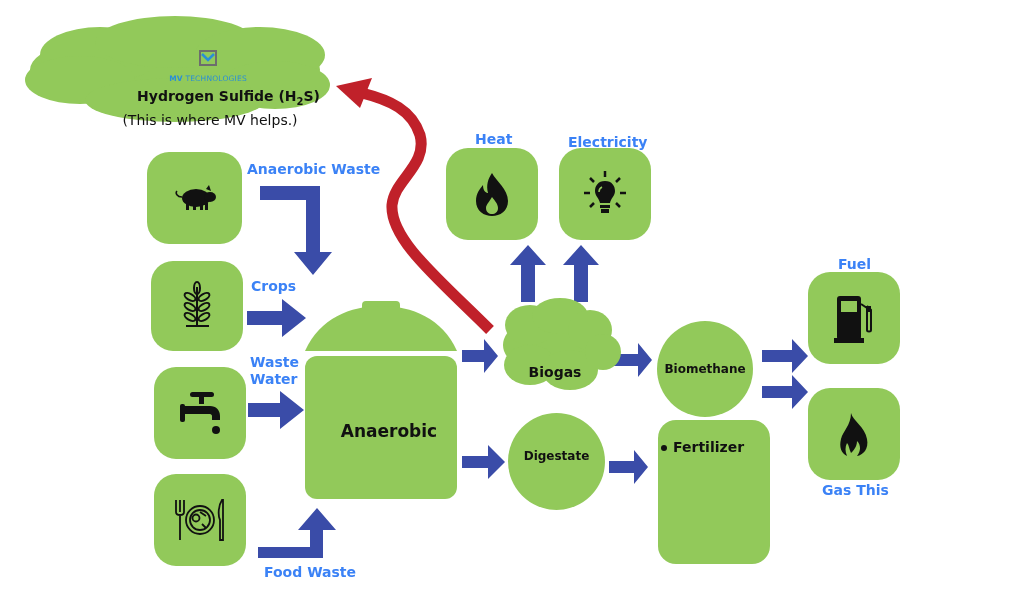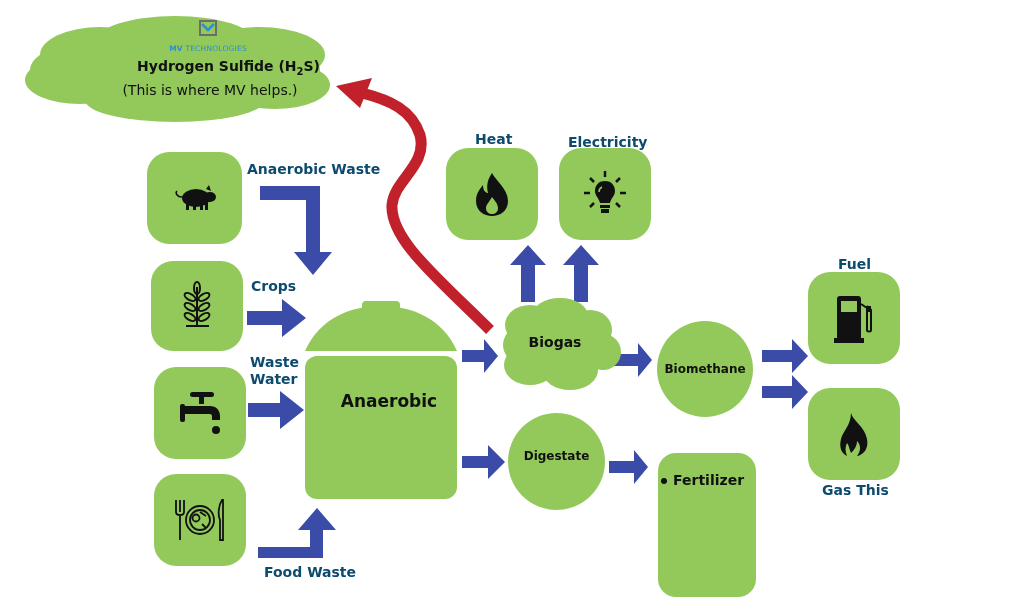--- a/index.html
+++ b/index.html
@@ -1,20 +1,20 @@
 <!DOCTYPE html>
 <html><head>
 <meta charset="utf-8">
 <style>
   html, body { margin:0; padding:0; background:#ffffff; }
   body { width:1024px; height:615px; position:relative; overflow:hidden;
          font-family:"DejaVu Sans", sans-serif; color:#111; }
-  .abs { position:absolute; }
+  .abs { position:absolute;margin-top:30px; }
   .box { position:absolute; background:#92c95a; border-radius:22px; }
-  .lbl { position:absolute; font-weight:bold; font-size:14px; color:#0c4a6e; white-space:nowrap; }
+  .lbl { position:absolute; font-weight:bold; font-size:14px; color:#3b82f6; white-space:nowrap; }
   .icon { position:absolute; left:0; top:0; width:100%; height:100%; display:flex; align-items:center; justify-content:center; }
   svg.layer { position:absolute; left:0; top:0; }
   .circle { position:absolute; background:#92c95a; border-radius:50%; display:flex; align-items:center; justify-content:center; font-weight:bold; font-size:12px; }
   ul.out { list-style:none; margin:0; padding:0; }
   ul.out li { position:relative; padding-left:12px; font-weight:bold; font-size:14px; line-height:19px; margin-bottom:6px; }
   ul.out li::before { content:""; position:absolute; left:0; top:7px; width:6px; height:6px; background:#111; border-radius:50%; }
 </style>
 </head>
 <body>
 
@@ -213,19 +213,19 @@
       <path d="M14 2 C16 10, 28 16, 30 28 C32 38, 26 44, 20 45 C24 40, 24 34, 20 30 C20 36, 16 40, 14 42 C12 38, 12 34, 10 32 C8 36, 8 40, 10 45 C4 42, 2 36, 4 28 C6 20, 14 14, 14 2 Z" fill="#111"></path>
     </svg>
   </div>
 </div>
 <div class="lbl" style="left:822px;top:482px;">Gas This</div>
 
 <div class="circle" style="left:508px;top:413px;width:97px;height:97px;">
   <span style="margin-top:-12px;">Digestate</span>
 </div>
 
-<div class="box" style="left:658px;top:453px;width:98px;height:144px;border-radius:18px;">
+<div class="box" style="left:658px;top:420px;width:112px;height:144px;border-radius:18px;">
   <ul class="out" style="position:absolute;left:3px;top:18px;">
     <li>
       <span>Fertilizer</span>
     </li>
   </ul>
 </div>
 
 </body></html>

